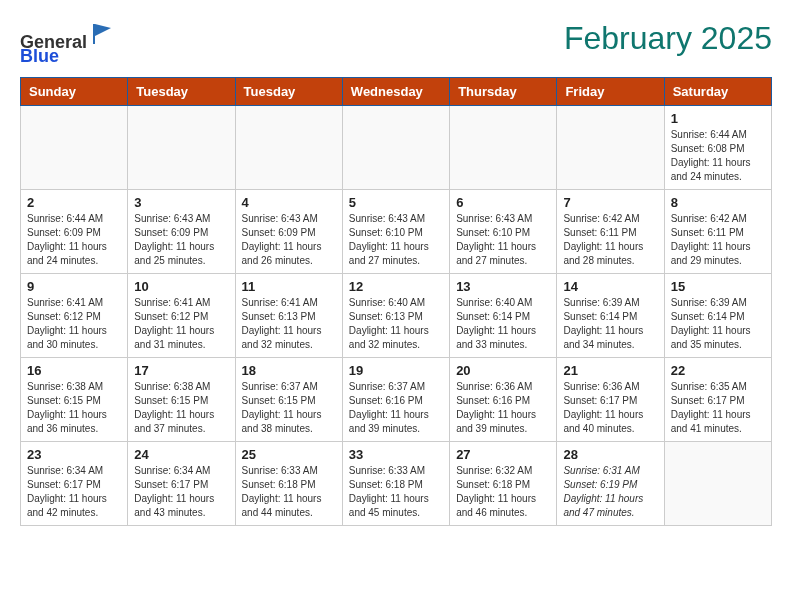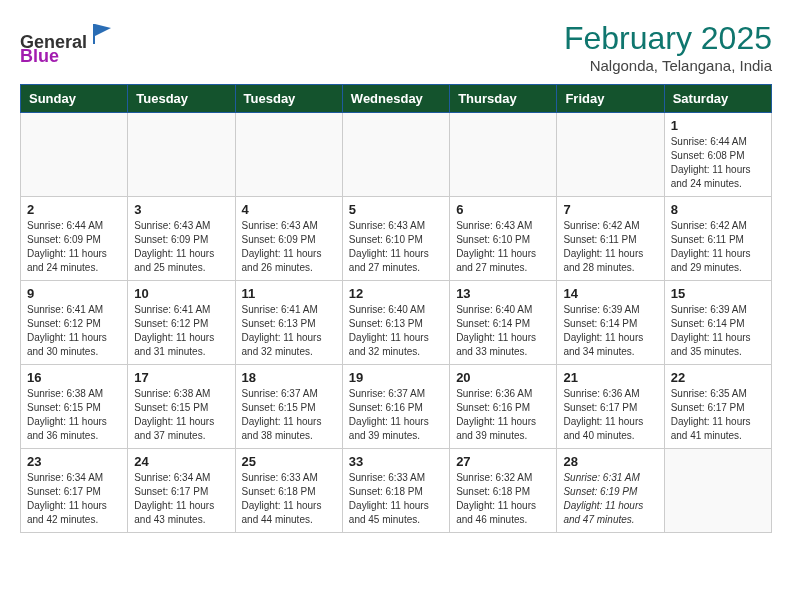--- a/index.html
+++ b/index.html
@@ -19,21 +19,21 @@
     .logo {
       display: flex;
       align-items: center;
     }
     .logo-text {
       font-size: 18px;
       font-weight: bold;
       line-height: 1.1;
     }
     .logo-general { color: #333; margin-top: 14px; }
-    .logo-blue { color: #a21caf; }
+    .logo-blue { color: #1d4ed8; }
     .logo-icon {
       width: 28px;
       height: 28px;
       margin-left: 2px;
     }
     .title-section {
       text-align: right;
     }
     .month-year {
       font-size: 32px;
@@ -43,21 +43,21 @@
     .location {
       font-size: 15px;
       color: #444;
     }
     .calendar {
       width: 100%;
       border-collapse: collapse;
       border: 1px solid #ccc;
     }
     .calendar th {
-      background-color: #14532d;
+      background-color: #c2410c;
       color: #fff;
       text-align: left;
       padding: 6px 8px;
       font-size: 13px;
       font-weight: bold;
       border: 1px solid #1e5a9e;
     }
     .calendar td {
       vertical-align: top;
       border: 1px solid #ccc;
@@ -93,21 +93,20 @@
       <span class="logo-text logo-general">General</span><svg class="logo-icon" viewBox="0 0 28 28" xmlns="http://www.w3.org/2000/svg">
           <polygon points="4,4 4,24 6,24 6,16 22,8 6,4" fill="#2a6db5"></polygon>
         </svg>
       <div style="margin-top:-6px;">
         <span class="logo-text logo-blue">Blue</span>
       </div>
     </div>
   </div>
   <div class="title-section">
     <div class="month-year">February 2025</div>
-    <div class="location">Nalgonda, Telangana, India</div>
   </div>
 </div>
 
 <table class="calendar">
   <thead>
     <tr>
       <th>Sunday</th>
       <th>Tuesday</th>
       <th>Tuesday</th>
       <th>Wednesday</th>

